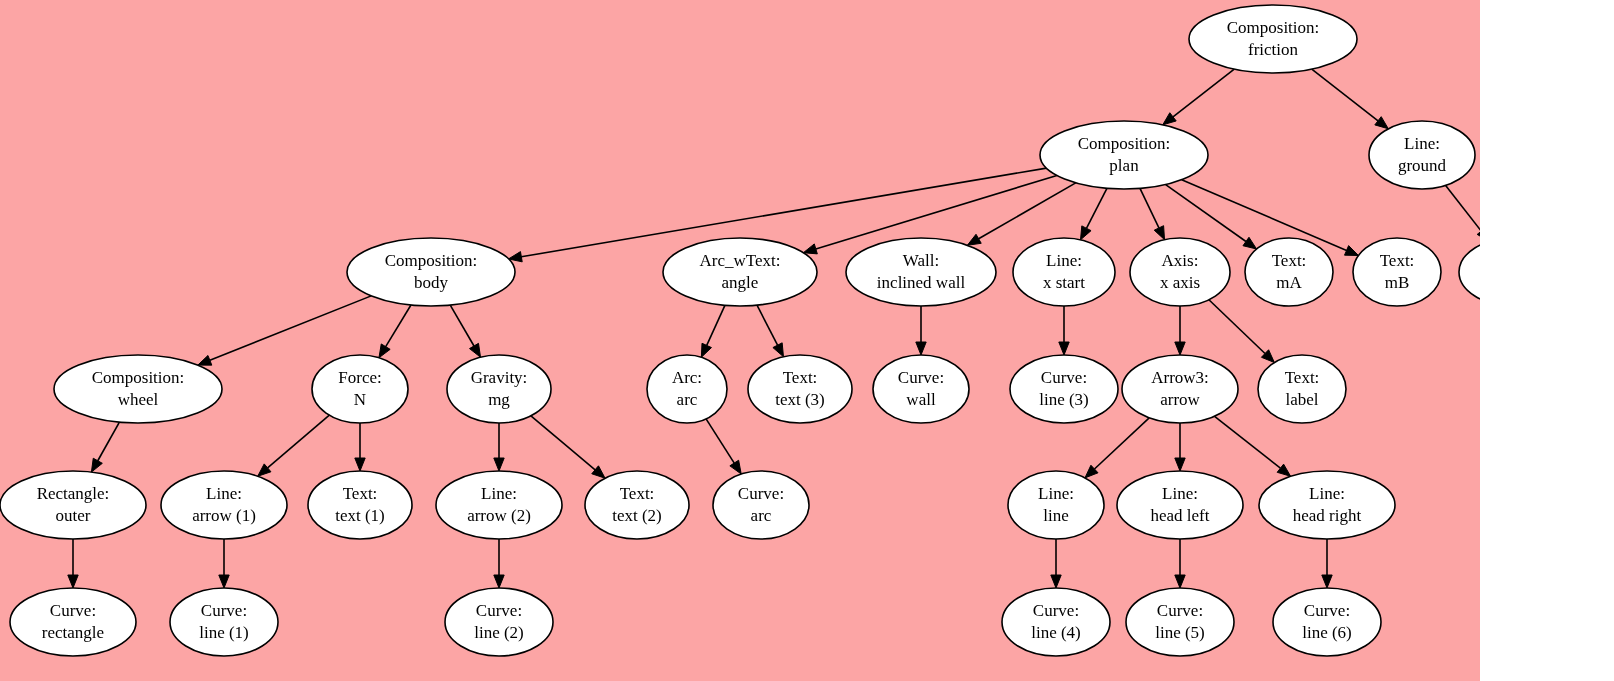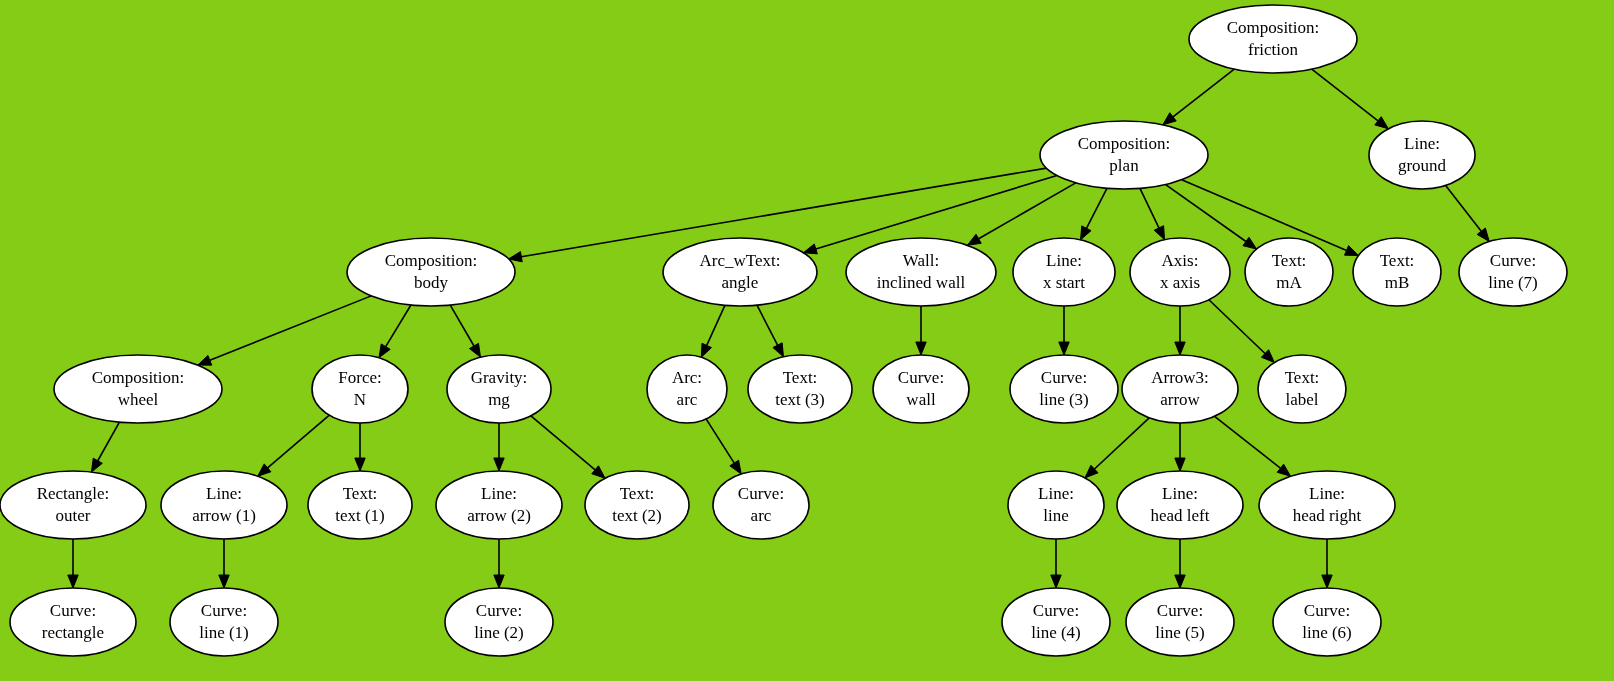--- a/index.html
+++ b/index.html
@@ -2,23 +2,23 @@
 <html><head>
 <meta charset="utf-8">
 <style>
   html, body {
     margin: 0;
     padding: 0;
     background: #ffffff;
   }
   #graph-root {
     position: relative;
-    width: 1614px;
+    width: 1480px;
     height: 681px;
-    background: #84cc16;
+    background: #fca5a5;
     overflow: hidden;
     font-family: "Liberation Serif", "DejaVu Serif", serif;
   }
   svg#graph-canvas {
     display: block;
     width: 1614px;
     height: 681px;
   }
   .node-ellipse {
     fill: #ffffff;

